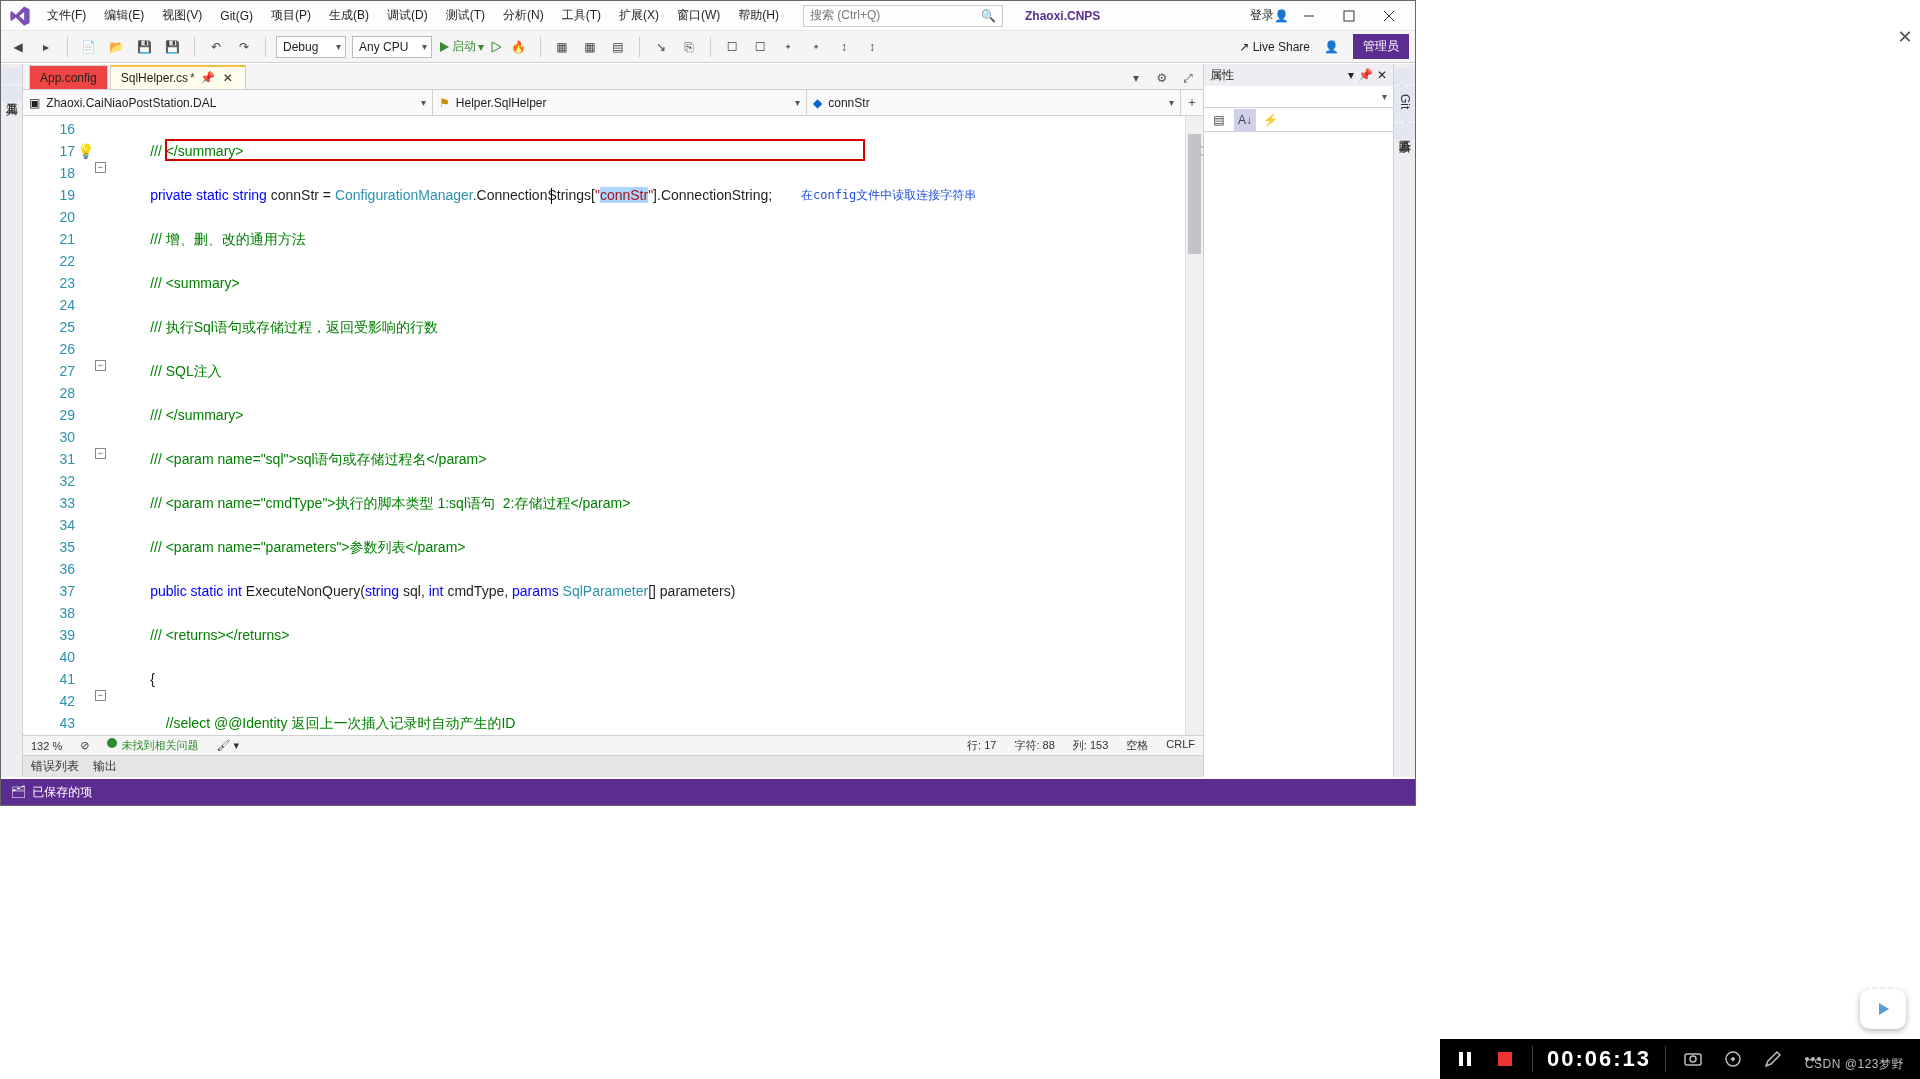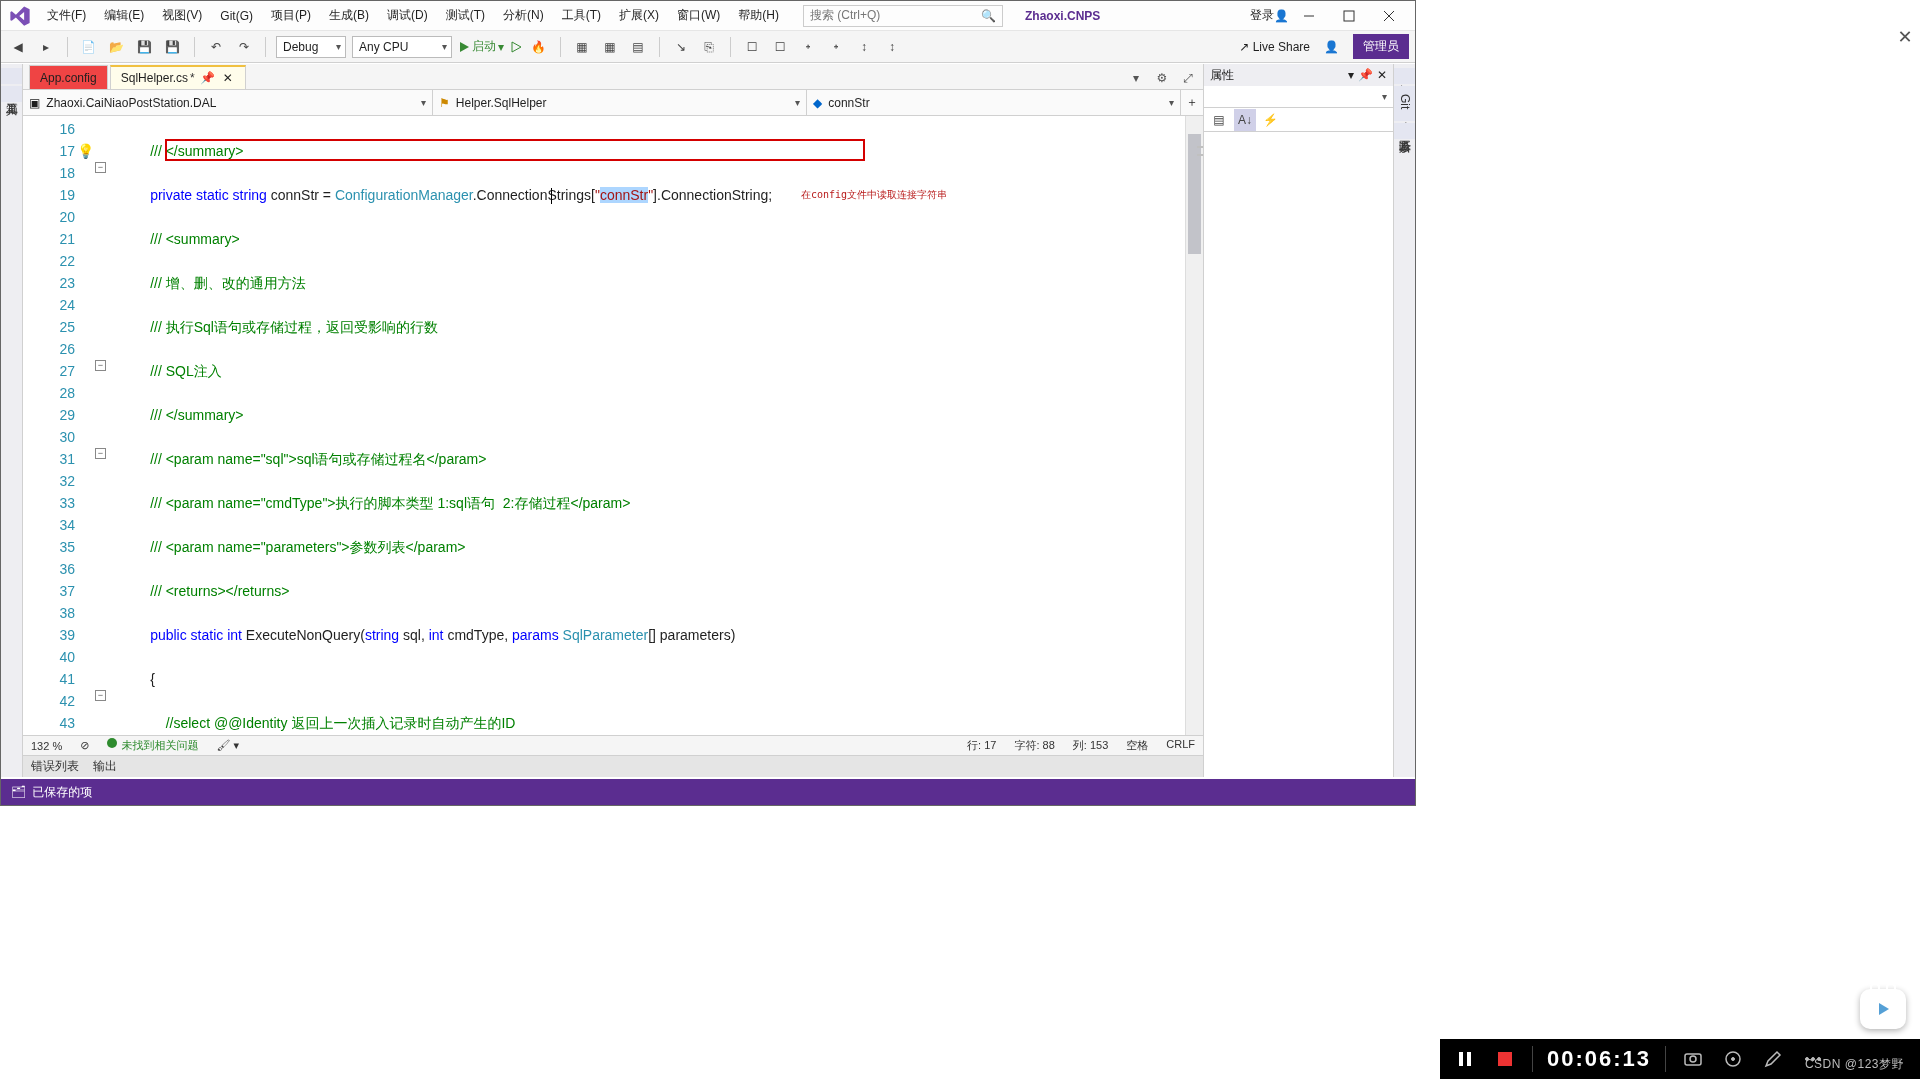--- a/index.html
+++ b/index.html
@@ -60,21 +60,21 @@
 .gutter{width:70px;background:#fff;color:#2b91af;text-align:right;padding-right:18px;font-family:Consolas,monospace;font-size:14px;line-height:22px;padding-top:2px;position:relative;border-right:0;}
 .gut-line{height:22px;}
 .bulb{position:absolute;left:54px;top:24px;}
 .outline-col{width:18px;background:#fff;position:relative;}
 .outline-col .box{position:absolute;left:2px;width:11px;height:11px;border:1px solid #888;background:#fff;font-size:9px;line-height:9px;text-align:center;color:#555;}
 .code{flex:1;font-family:Consolas,monospace;font-size:14px;line-height:22px;padding:2px 0 0 8px;white-space:pre;position:relative;}
 .cl{height:22px;}
 .k{color:#0000ff;} .t{color:#2b91af;} .s{color:#a31515;} .c{color:#008000;text-align:right;}
 .hl-border{position:absolute;border:2px solid #d40000;}
 .sel{background:#add6ff;}
-.aside-note{position:absolute;color:#b91c1c;font-family:SimSun,monospace;font-size:10px;}
+.aside-note{position:absolute;color:#1d4ed8;font-family:SimSun,monospace;font-size:12px;}
 .cursor-I{position:absolute;width:1px;height:16px;border-left:1px solid #000;}
 .vscroll{width:18px;background:#f0f0f0;border-left:1px solid #ddd;position:relative;}
 .vscroll .thumb{position:absolute;left:2px;right:2px;background:#c2c3c9;}
 .map-strip{position:absolute; right:0; top:0; width:6px; bottom:0;}
 .map-strip div{position:absolute;left:0;right:0;height:2px;}
 
 .editor-status{height:20px;border-top:1px solid #d0d0d0;background:#f5f5f5;display:flex;align-items:center;font-size:11px;padding:0 8px;gap:18px;color:#333;}
 .editor-status .ok{color:#2e8b2e;display:flex;gap:4px;}
 .editor-status .ok::before{content:"";width:10px;height:10px;border-radius:50%;background:#2e8b2e;display:inline-block;}
 .editor-status .right{margin-left:auto;display:flex;gap:18px;}
@@ -173,21 +173,21 @@
     <span class="tool-btn">📂</span>
     <span class="tool-btn">💾</span>
     <span class="tool-btn">💾</span>
     <span class="tool-sep"></span>
     <span class="tool-btn">↶</span>
     <span class="tool-btn">↷</span>
     <span class="tool-sep"></span>
     <div class="tool-drop" style="width:70px">
         <span>Debug</span>
       </div>
-    <div class="tool-drop" style="width:100px">
+    <div class="tool-drop" style="width:80px">
         <span>Any CPU</span>
       </div>
     <span class="play"><svg width="12" height="12" viewBox="0 0 12 12">
           <path d="M2 1l9 5-9 5z"></path>
         </svg><span>启动</span> ▾</span>
     <span class="play">
         <svg width="12" height="12" viewBox="0 0 12 12">
           <path fill="none" stroke="#388a34" d="M2 1l9 5-9 5z"></path>
         </svg>
       </span>
@@ -288,30 +288,30 @@
           </div>
         <div class="outline-col">
           <div class="box" style="top:46px">−</div>
           <div class="box" style="top:244px">−</div>
           <div class="box" style="top:332px">−</div>
           <div class="box" style="top:574px">−</div>
         </div>
         <div class="code">
 <div class="cl">        <span class="c">/// &lt;/summary&gt;</span></div>
 <div class="cl">        <span class="k">private static string</span><span> connStr = </span><span class="t">ConfigurationManager</span><span>.ConnectionStrings[</span><span class="s">"</span><span class="s sel">connStr</span><span class="s">"</span><span>].ConnectionString;</span></div>
+<div class="cl">        <span class="c">/// 增、删、改的通用方法</span></div>
 <div class="cl">        <span class="c">/// &lt;summary&gt;</span></div>
-<div class="cl">        <span class="c">/// 增、删、改的通用方法</span></div>
 <div class="cl">        <span class="c">/// 执行Sql语句或存储过程，返回受影响的行数</span></div>
 <div class="cl">        <span class="c">/// SQL注入</span></div>
 <div class="cl">        <span class="c">/// &lt;/summary&gt;</span></div>
 <div class="cl">        <span class="c">/// &lt;param name="sql"&gt;sql语句或存储过程名&lt;/param&gt;</span></div>
 <div class="cl">        <span class="c">/// &lt;param name="cmdType"&gt;执行的脚本类型 1:sql语句  2:存储过程&lt;/param&gt;</span></div>
 <div class="cl">        <span class="c">/// &lt;param name="parameters"&gt;参数列表&lt;/param&gt;</span></div>
+<div class="cl">        <span class="k">public static int</span><span> ExecuteNonQuery(</span><span class="k">string</span><span> sql, </span><span class="k">int</span><span> cmdType, </span><span class="k">params </span><span class="t">SqlParameter</span><span>[] parameters)</span></div>
 <div class="cl">        <span class="c">/// &lt;returns&gt;&lt;/returns&gt;</span></div>
-<div class="cl">        <span class="k">public static int</span><span> ExecuteNonQuery(</span><span class="k">string</span><span> sql, </span><span class="k">int</span><span> cmdType, </span><span class="k">params </span><span class="t">SqlParameter</span><span>[] parameters)</span></div>
 <div class="cl">        <span>{</span></div>
 <div class="cl">        <span class="c">    //select @@Identity 返回上一次插入记录时自动产生的ID</span></div>
 
 
 
 
 
 
 
 

